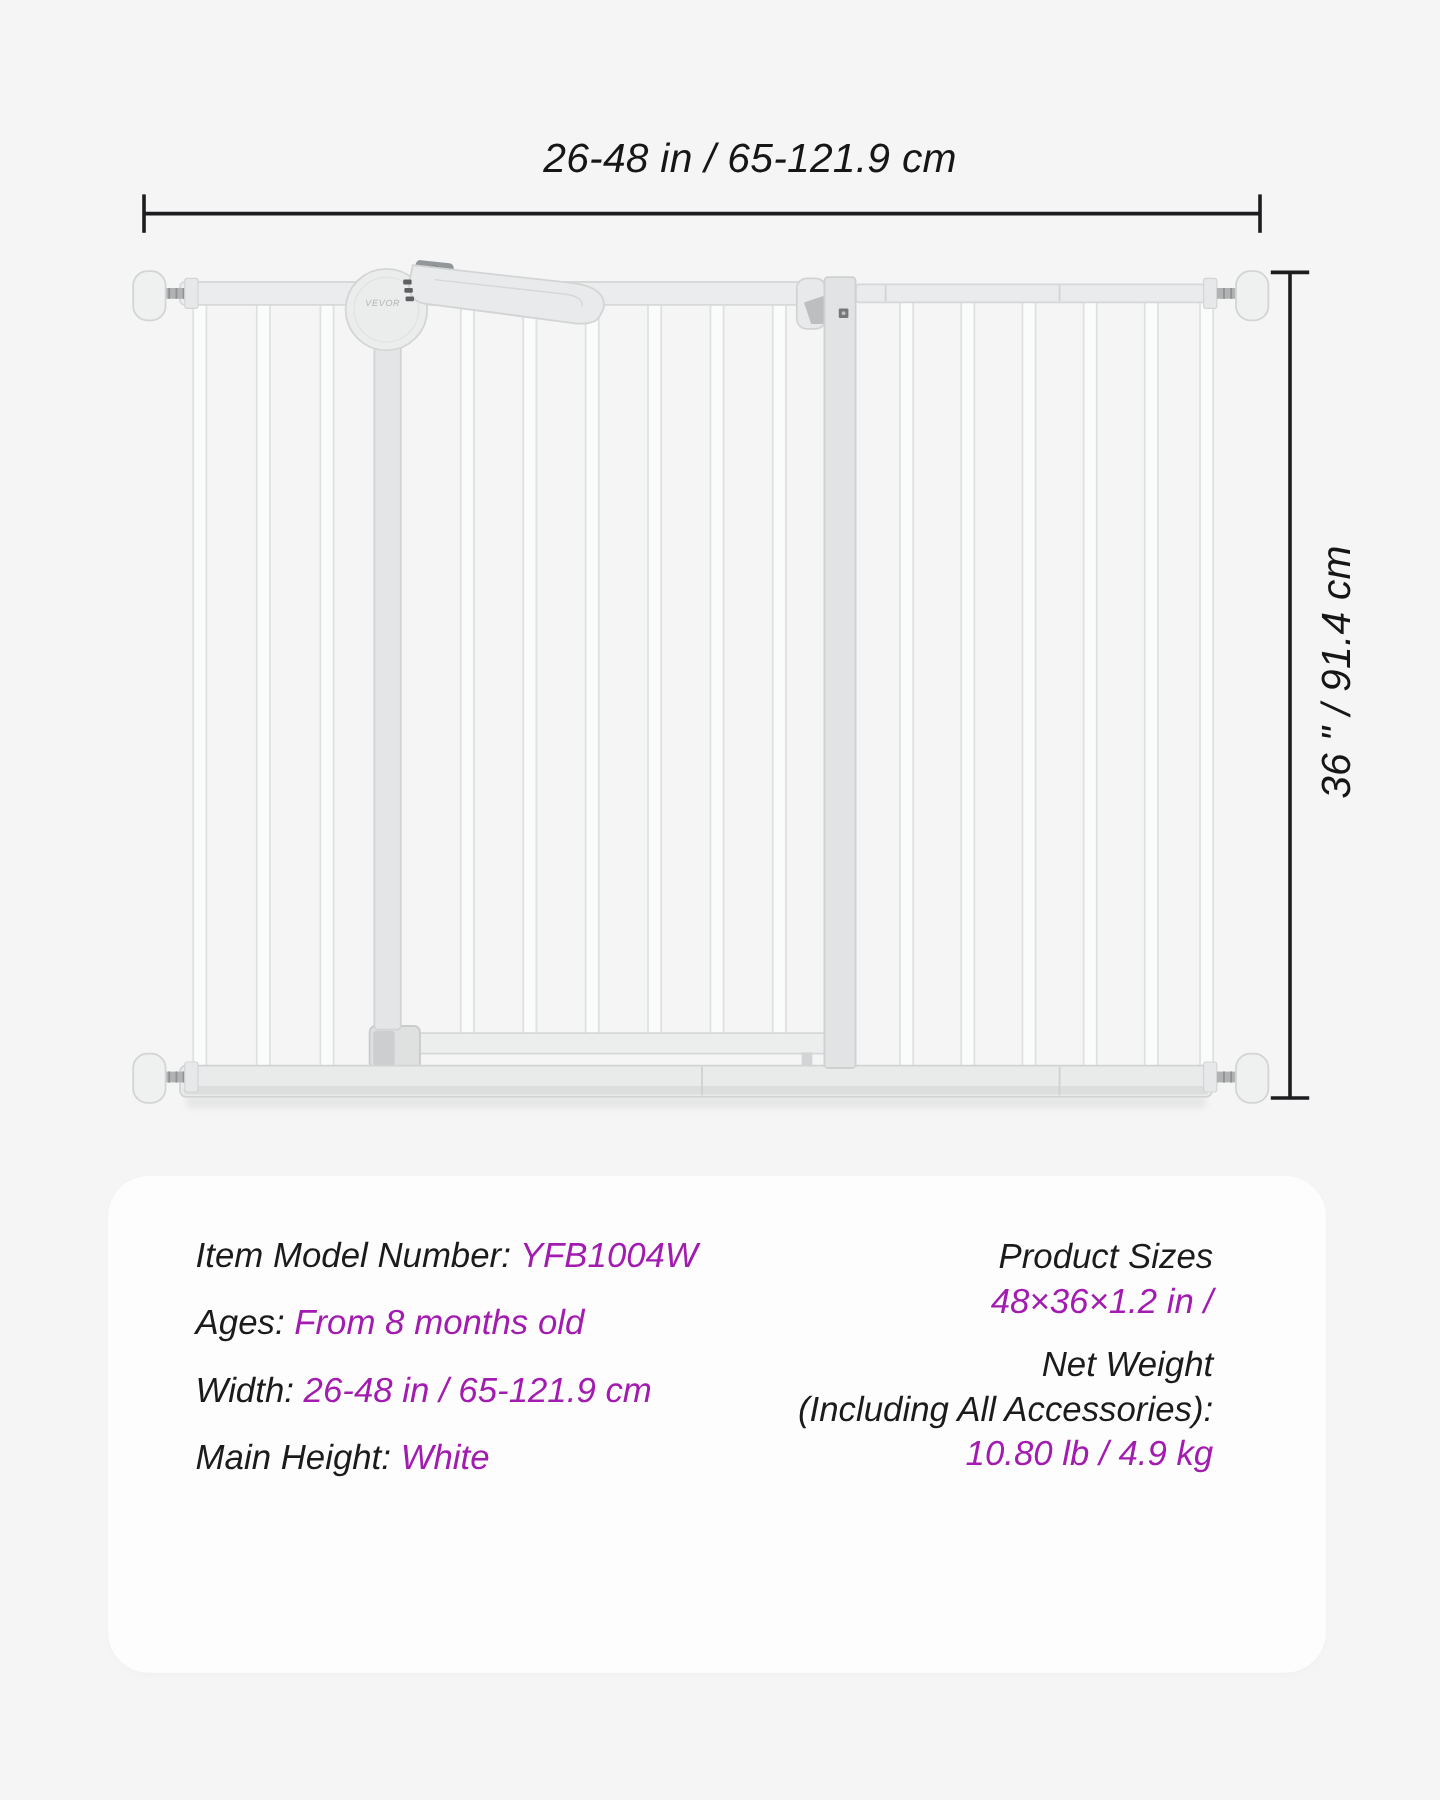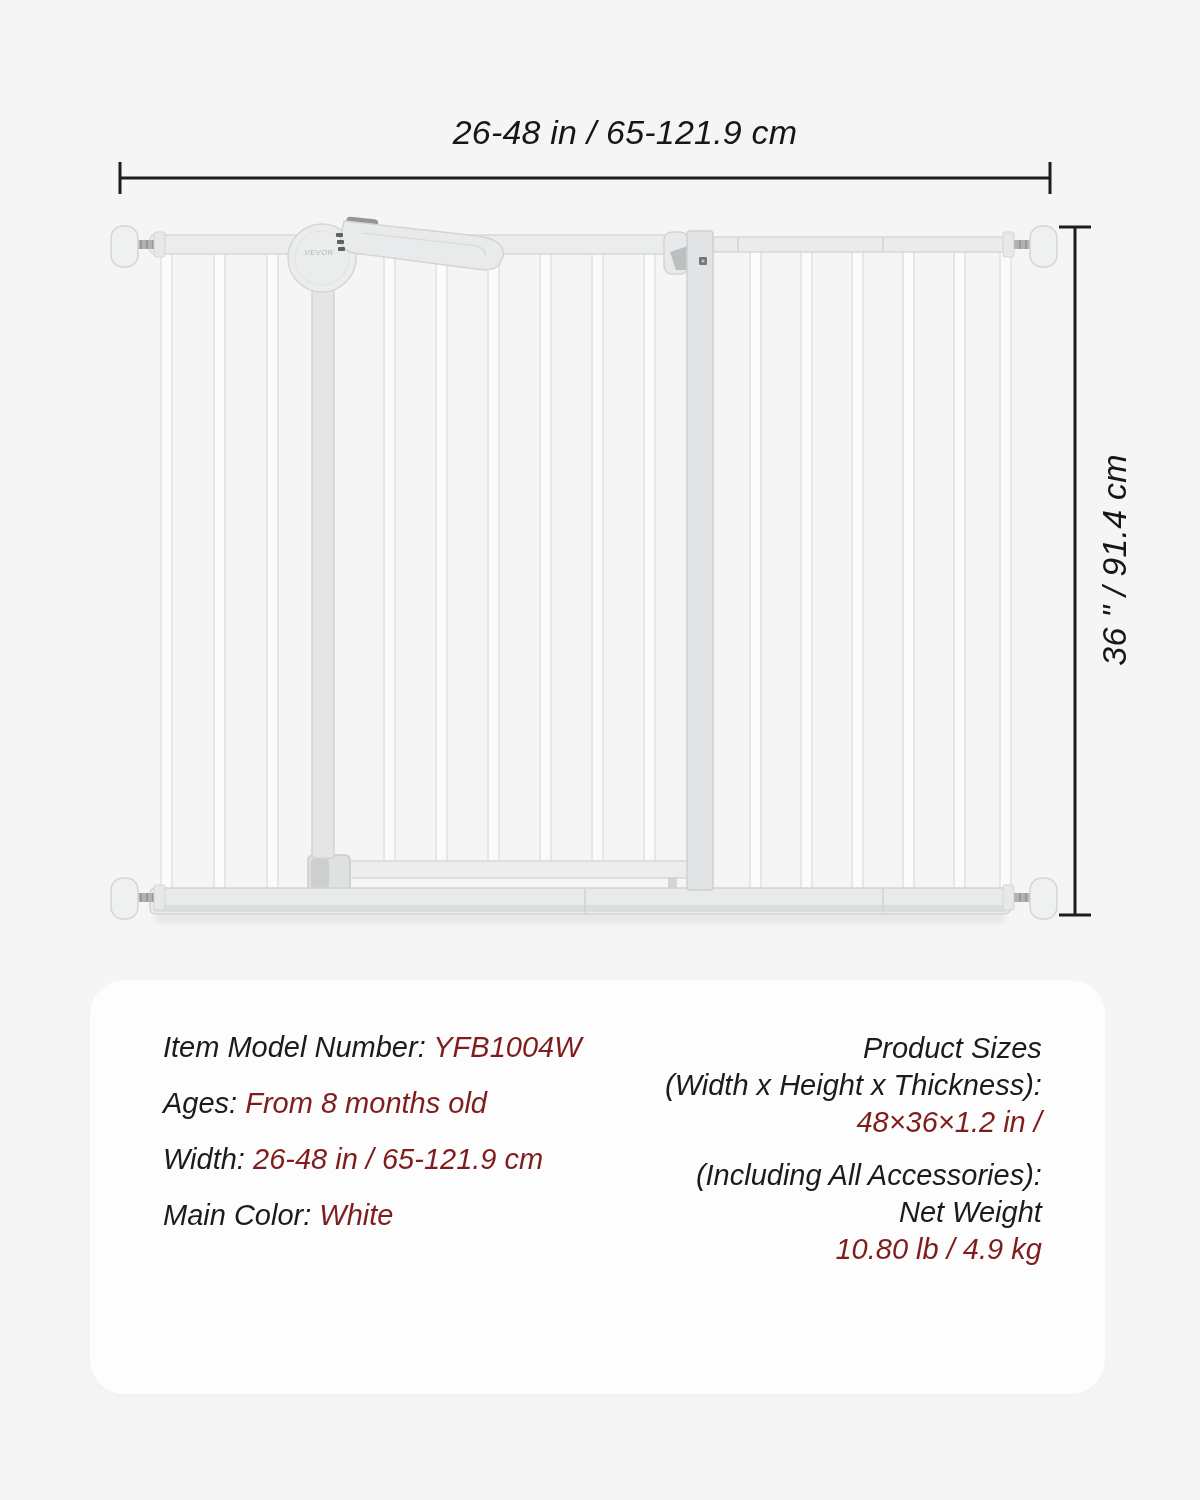--- a/index.html
+++ b/index.html
@@ -35,21 +35,21 @@
     box-shadow:0 2px 6px rgba(0,0,0,0.02);
   }
   .spec-col{position:absolute;top:50px;font-size:29px;}
   .spec-col.left{left:73px;}
   .spec-col.right{left:575px;}
   .spec-row{line-height:34px;margin-bottom:22px;white-space:nowrap;}
   .spec-row:last-child{margin-bottom:0;}
   .spec-block{margin-bottom:16px;text-align:right;}
   .spec-block:last-child{margin-bottom:0;}
   .spec-line{line-height:37px;white-space:nowrap;}
-  .accent{color:#7f1d1d;}
+  .accent{color:#a21caf;}
 </style>
 </head>
 <body>
 
 <div class="stage">
 
   <div class="dim-label-h">26-48 in / 65-121.9 cm</div>
 
   <div class="dim-label-v">36 " / 91.4 cm</div>
 
@@ -182,31 +182,30 @@
       <div class="spec-row">
         <span>Item Model Number: </span><span class="accent">YFB1004W</span>
       </div>
       <div class="spec-row">
         <span>Ages: </span><span class="accent">From 8 months old</span>
       </div>
       <div class="spec-row">
         <span>Width: </span><span class="accent">26-48 in / 65-121.9 cm</span>
       </div>
       <div class="spec-row">
-        <span>Main Color: </span><span class="accent">White</span>
+        <span>Main Height: </span><span class="accent">White</span>
       </div>
     </div>
 
     <div class="spec-col right">
       <div class="spec-block">
         <div class="spec-line">Product Sizes</div>
-        <div class="spec-line">(Width x Height x Thickness):</div>
         <div class="spec-line accent">48×36×1.2 in /</div>
       </div>
       <div class="spec-block">
+        <div class="spec-line">Net Weight</div>
         <div class="spec-line">(Including All Accessories):</div>
-        <div class="spec-line">Net Weight</div>
         <div class="spec-line accent">10.80 lb / 4.9 kg</div>
       </div>
     </div>
 
   </div>
 </div>
 
 </body></html>

